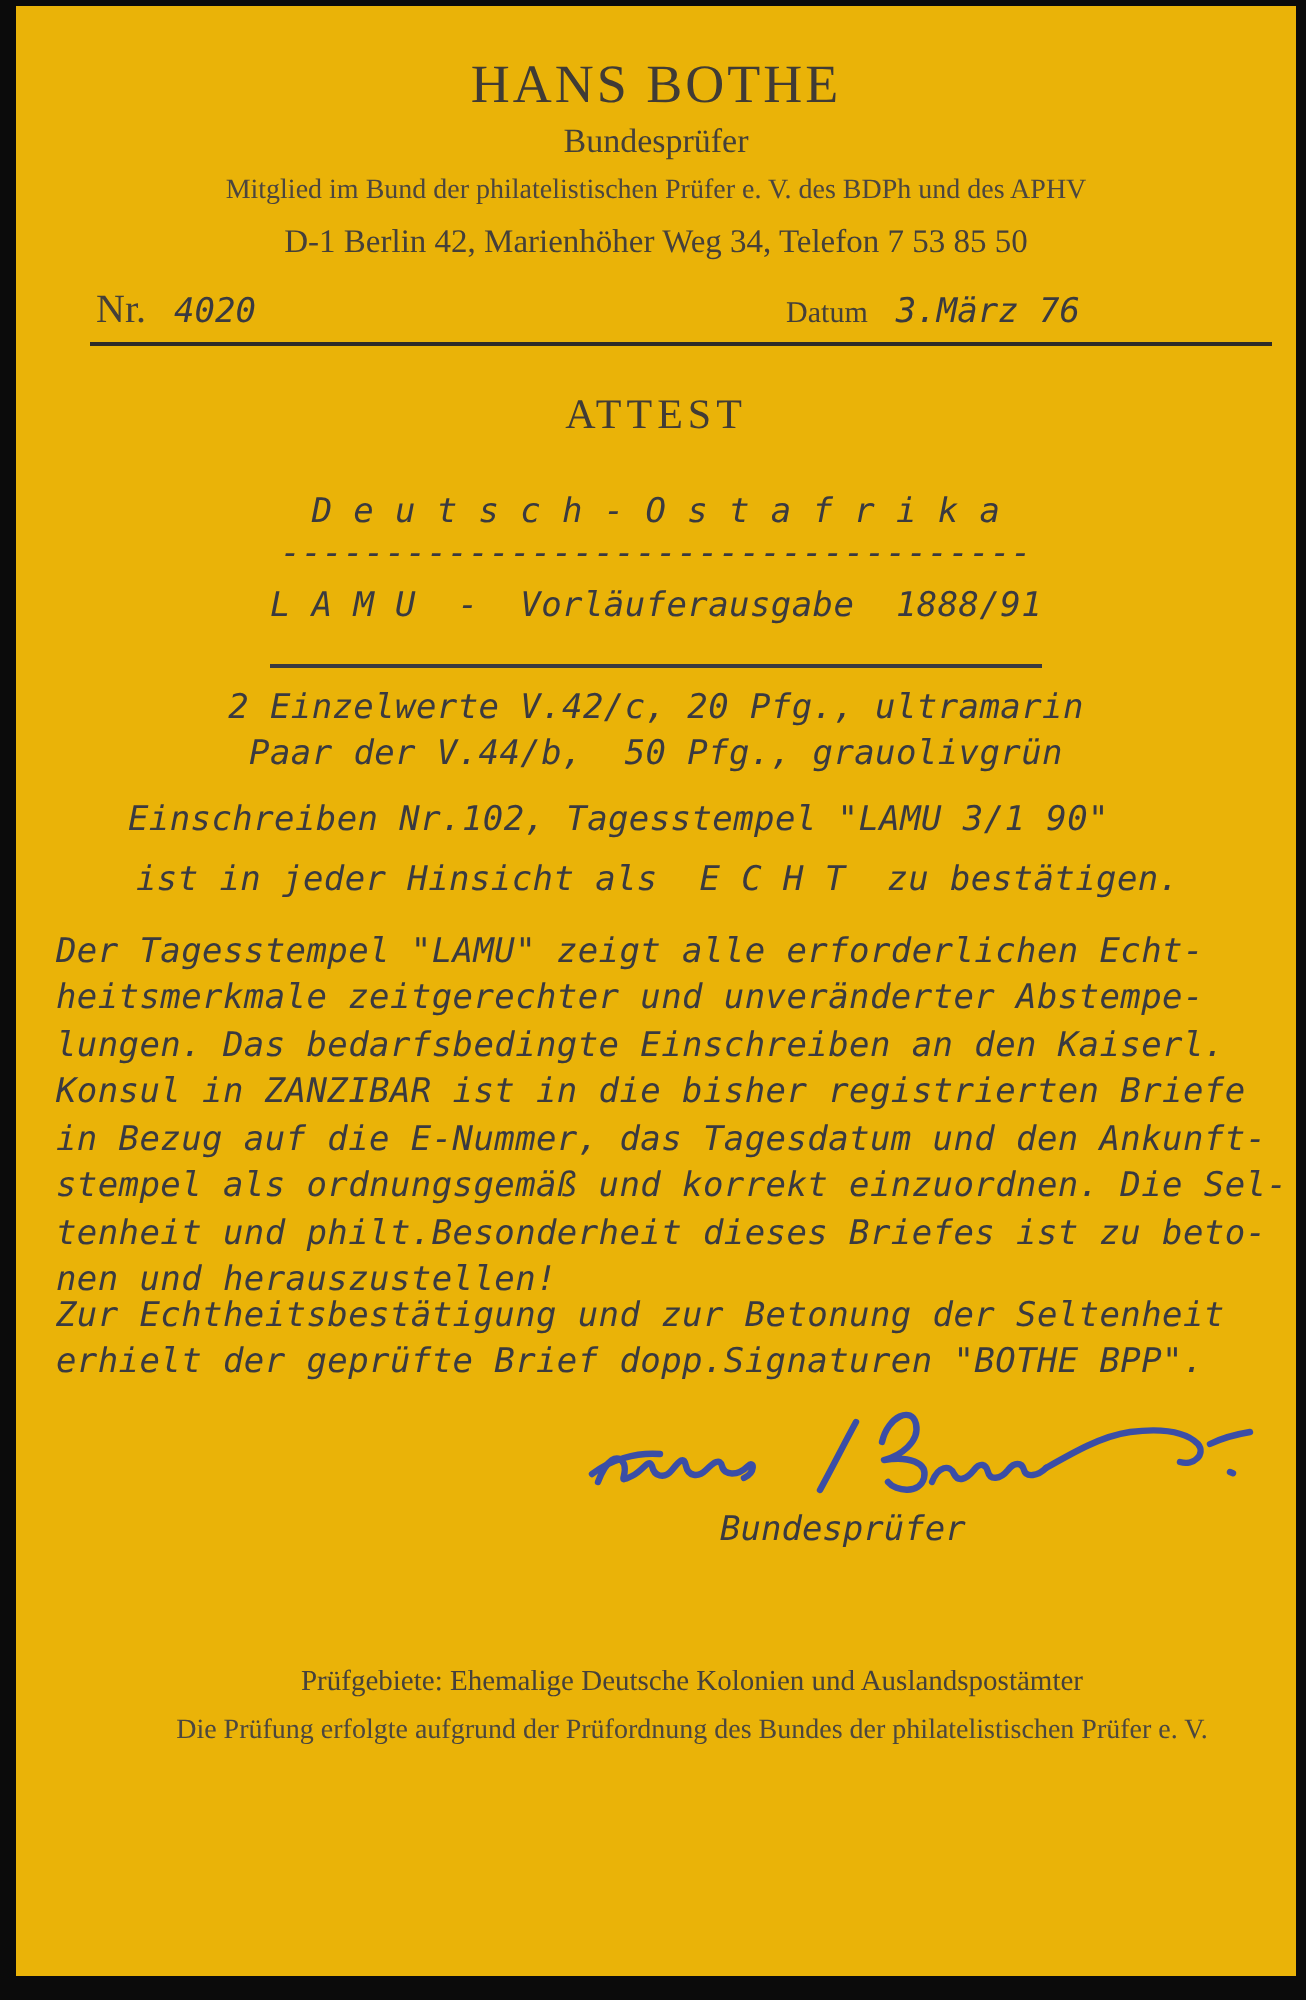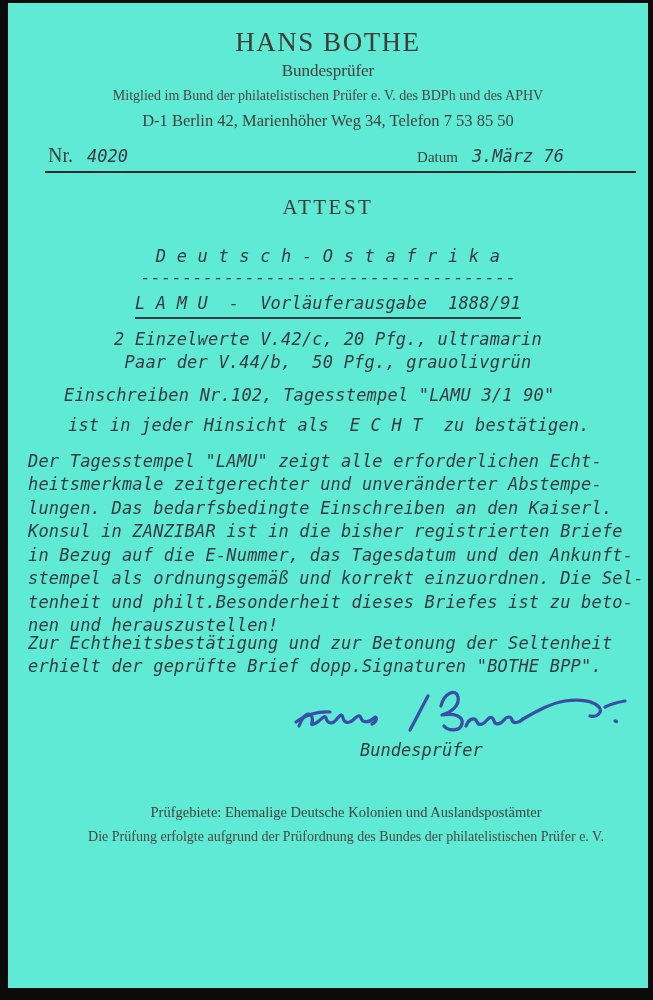--- a/index.html
+++ b/index.html
@@ -1,70 +1,70 @@
 <!DOCTYPE html>
 <html><head>
 <meta charset="utf-8">
 <style>
   * { margin:0; padding:0; box-sizing:border-box; }
   html,body { width:653px; height:1000px; }
   body { background:#0b0b0b; position:relative; overflow:hidden; }
 
   .page{
     position:absolute; top:3px; left:8px; right:5px; bottom:12px;
-    background:#5eead4;
+    background:#eab308;
     padding-top:24px;
     overflow:hidden;
   }
 
   
   .print{ font-family:"Liberation Serif","DejaVu Serif",serif; color:#45403a; }
 
   
   .typed{ font-family:"DejaVu Sans Mono",monospace; font-style:italic; color:#3a3a40; }
 
   .h-name{ text-align:center; font-size:27px; line-height:30px; letter-spacing:1.5px; color:#403b35; }
   .h-sub{ text-align:center; font-size:17px; line-height:20px; margin-top:4px; }
   .h-member{ text-align:center; font-size:14px; line-height:16px; margin-top:7px; color:#4c463f; }
   .h-addr{ text-align:center; font-size:16.5px; line-height:19px; margin-top:7px; }
 
   .meta-row{ margin-top:14px; height:24px; display:flex; justify-content:space-between;
-             padding-left:40px; padding-right:84px; align-items:baseline;text-align:right; }
+             padding-left:40px; padding-right:108px; align-items:baseline;text-align:right; }
   .meta-row .lbl-big{ font-size:20px; }
   .meta-row .lbl-sm{ font-size:15px; }
   .meta-row .typed{ font-size:17px; margin-left:10px; }
 
   .rule{ margin:3px 12px 0 37px; height:2px; background:#2e2b28; }
 
   .attest-title{ margin-top:21px; text-align:center; font-size:21px; line-height:26px;
                  letter-spacing:2.5px; color:#413c36; }
 
   .typed-body{ margin-top:25px; padding-left:20px; font-size:17px; letter-spacing:0.2px; }
   .typed-body .line{ font-family:"DejaVu Sans Mono",monospace; font-style:italic; color:#3a3a40;
                      line-height:23.5px; white-space:pre; }
 
   .center{ text-align:center; padding-right:20px; }
   .region-wrap{ margin-top:10px; }
   .dash-line{ line-height:12px; margin-top:-3px; letter-spacing:0.2px; }
   .issue-wrap{ margin-top:3px; }
-  .issue-wrap .underlined{ display:inline-block; border-bottom:2px solid #3a3a40; padding-bottom:1px; }
+  .issue-wrap .underlined{ display:inline-block; border-bottom:2px solid #3a3a40; padding-bottom:16px; }
   .values{ margin-top:9px; }
   .registered{ margin-top:9px; padding-left:36px; }
   .echt{ margin-top:7px;margin-left:40px; }
   .p-auth{ margin-top:12px; }
   .p-cond{ margin-top:-2px; }
   .p-sign{ margin-top:-6px; }
 
   .sig-block{ position:relative; height:112px; }
   .sig-svg{ position:absolute; left:283px; top:2px; }
   .sig-id{ position:absolute; left:352px; top:60px; font-size:17px; }
   .sig-id .line{ font-family:"DejaVu Sans Mono",monospace; font-style:italic; color:#3a3a40;
                  line-height:23px; white-space:pre; }
 
-  .footer{ margin-top:12px;padding-left:36px; }
+  .footer{ margin-top:26px;padding-left:36px; }
   .f1{ text-align:center; font-size:14.5px; line-height:18px; color:#46413b; }
   .f2{ text-align:center; font-size:14px; line-height:15px; margin-top:8px; color:#4c473f; }
 </style>
 </head>
 <body>
 
 <div class="page">
 
   <div class="print h-name">HANS BOTHE</div>
   <div class="print h-sub">Bundesprüfer</div>

